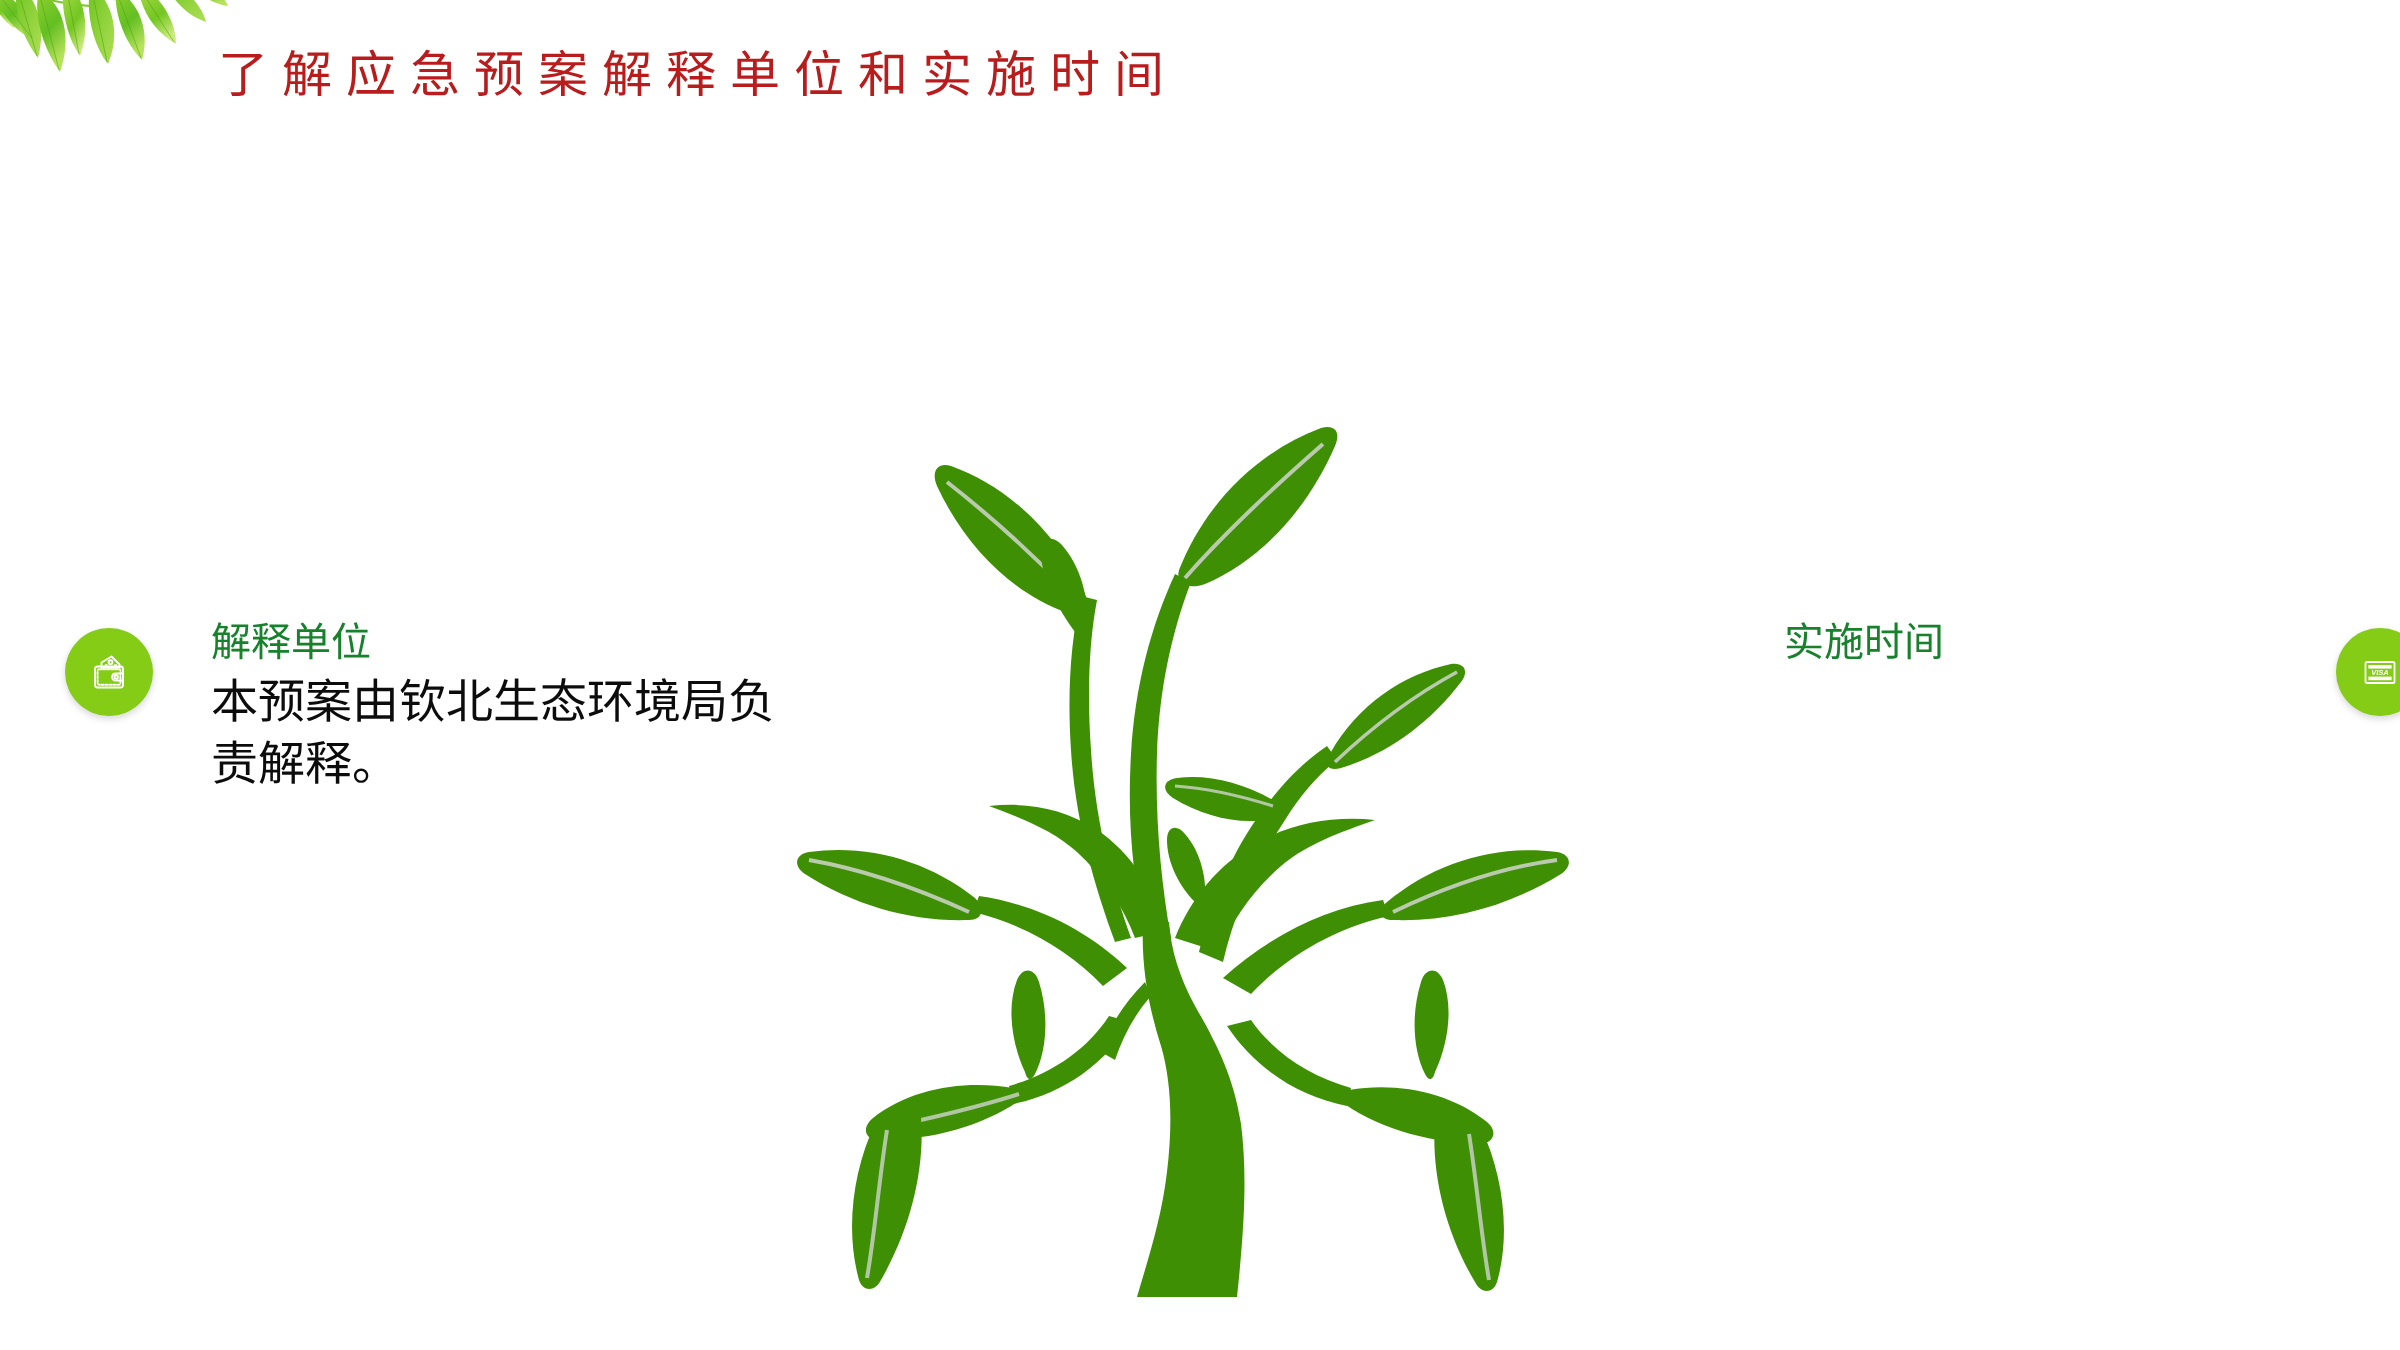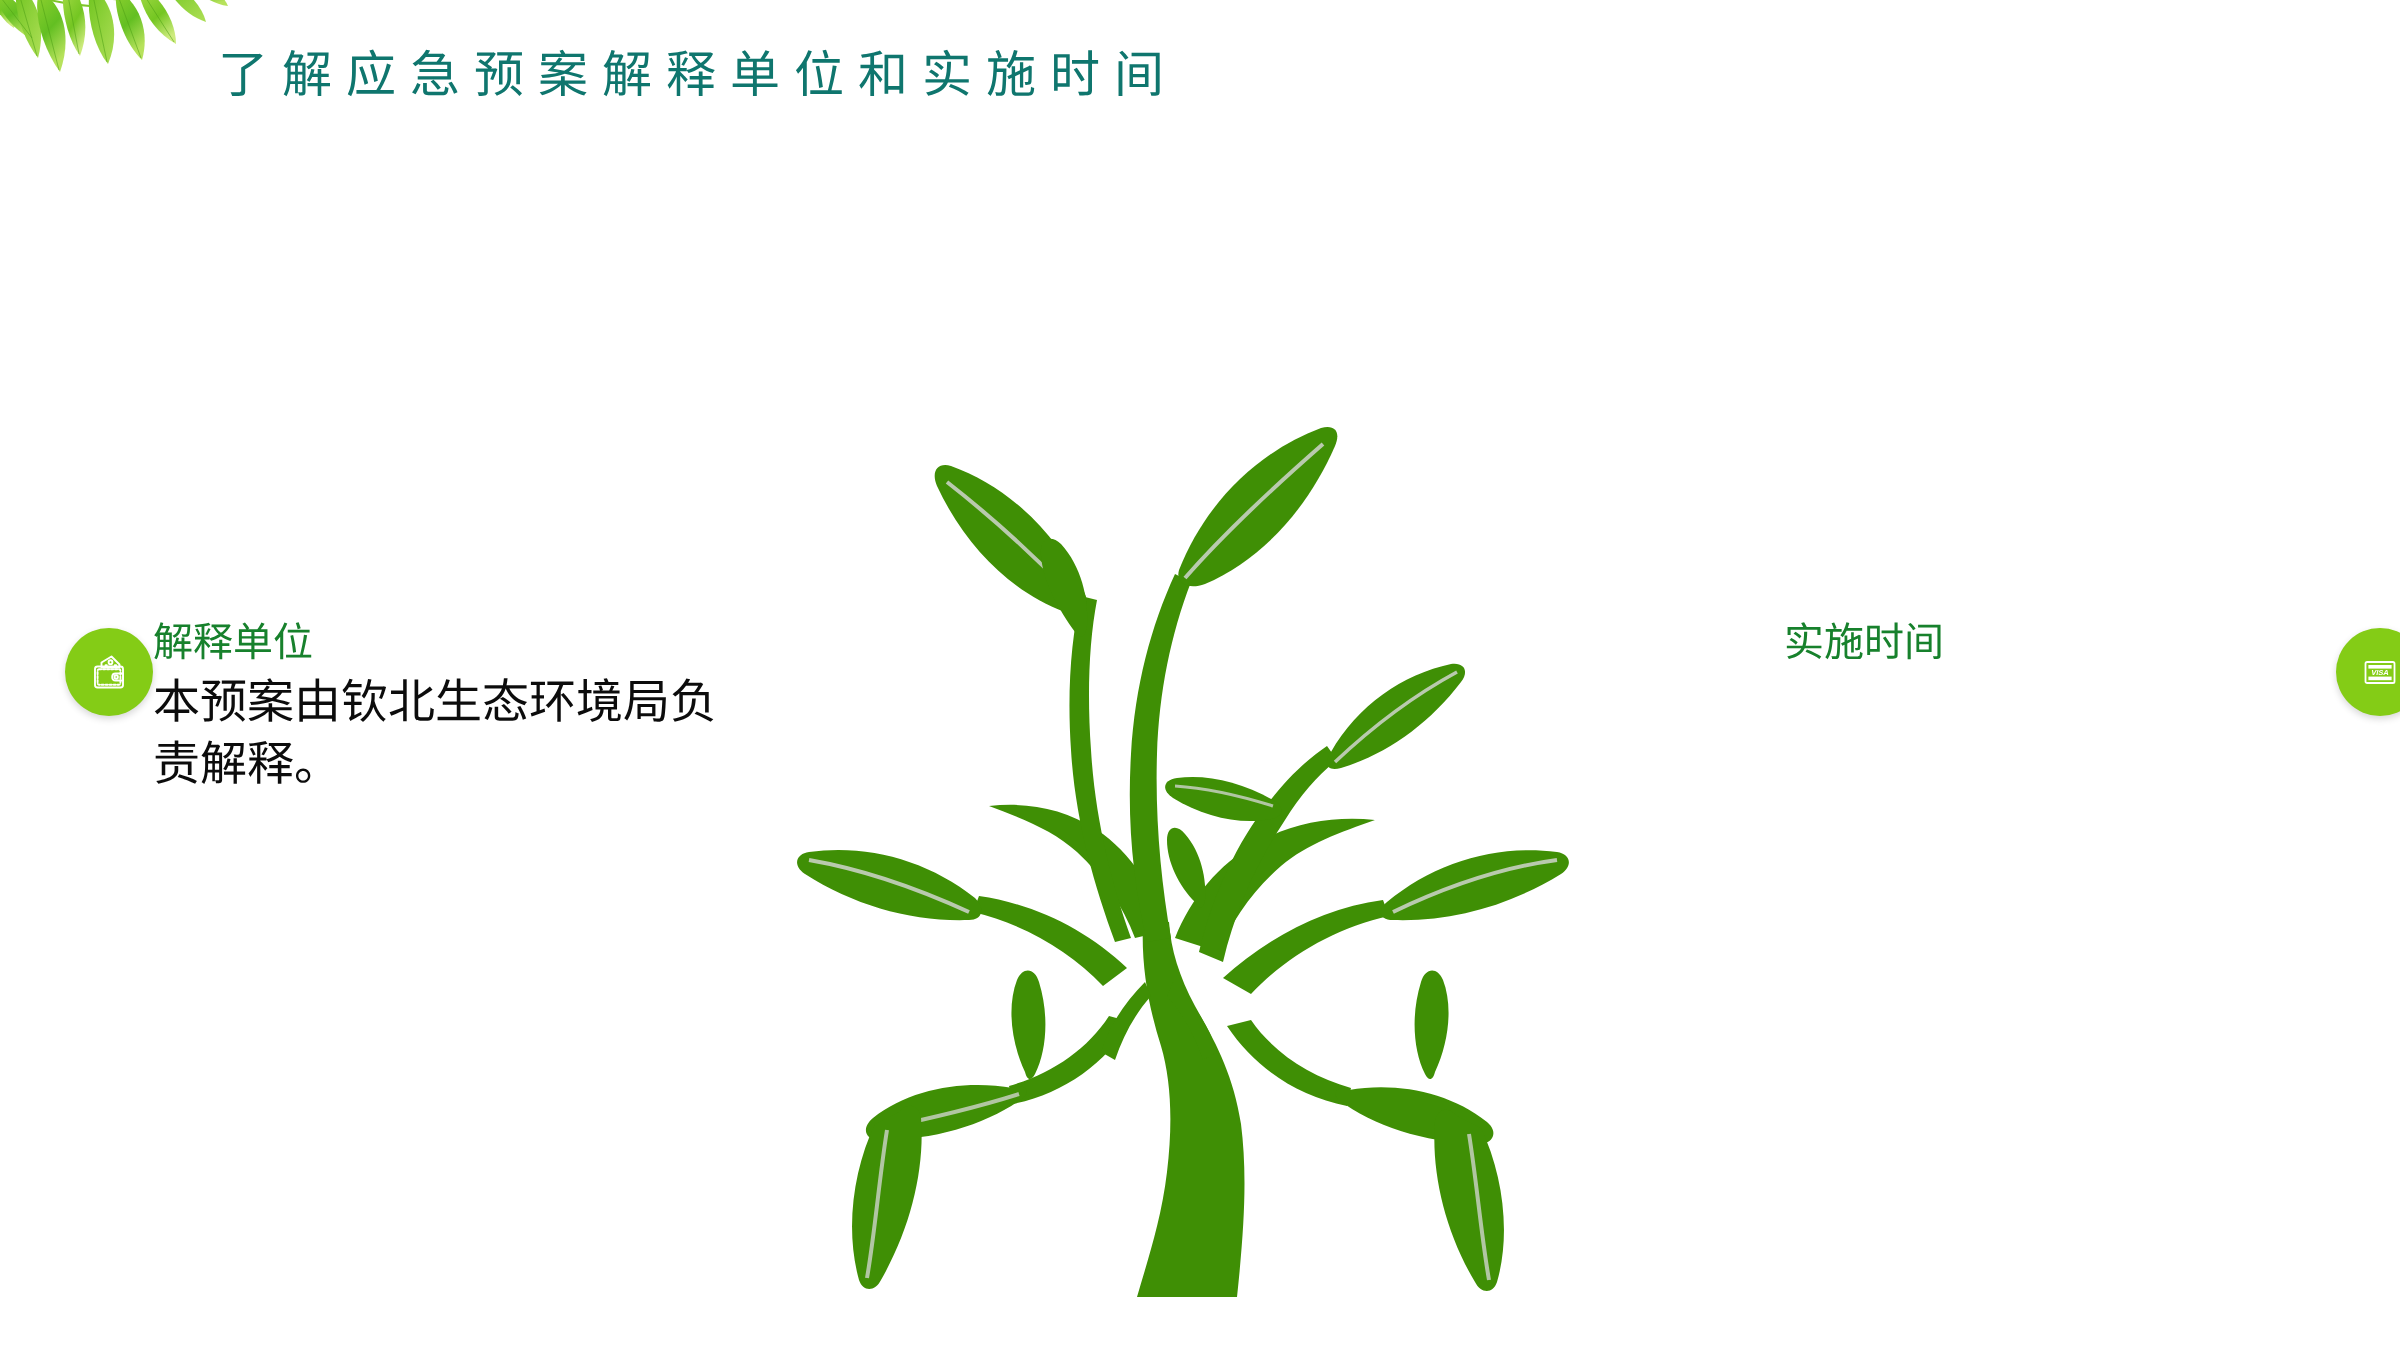--- a/index.html
+++ b/index.html
@@ -30,21 +30,21 @@
     pointer-events: none;
   }
 
   
   #page-title {
     position: absolute;
     left: 218px;
     top: 48px;
     font-size: 50px;
     line-height: 1.1;
-    color: #0f766e;
+    color: #b91c1c;
     letter-spacing: 14px;
     white-space: nowrap;
     font-weight: 400;
   }
 
   
   #tree-illustration {
     position: absolute;
     left: 775px;
     top: 382px;
@@ -82,21 +82,21 @@
     align-items: center;
     justify-content: center;
     box-shadow: 0 3px 7px rgba(0,0,0,0.16);
     margin-top: 8px;
   }
 
   .info-text {
     padding-top: 0;
   }
 
-  #info-block-left .info-text { width: 570px; }
+  #info-block-left .info-text { margin-left: 58px; width: 570px; }
   #info-block-right .info-text { width: 500px; }
 
   .info-heading {
     font-size: 40px;
     line-height: 1.12;
     color: #17812c;
     font-weight: 400;
     margin: 0 0 6px 0;
     white-space: nowrap;
   }

